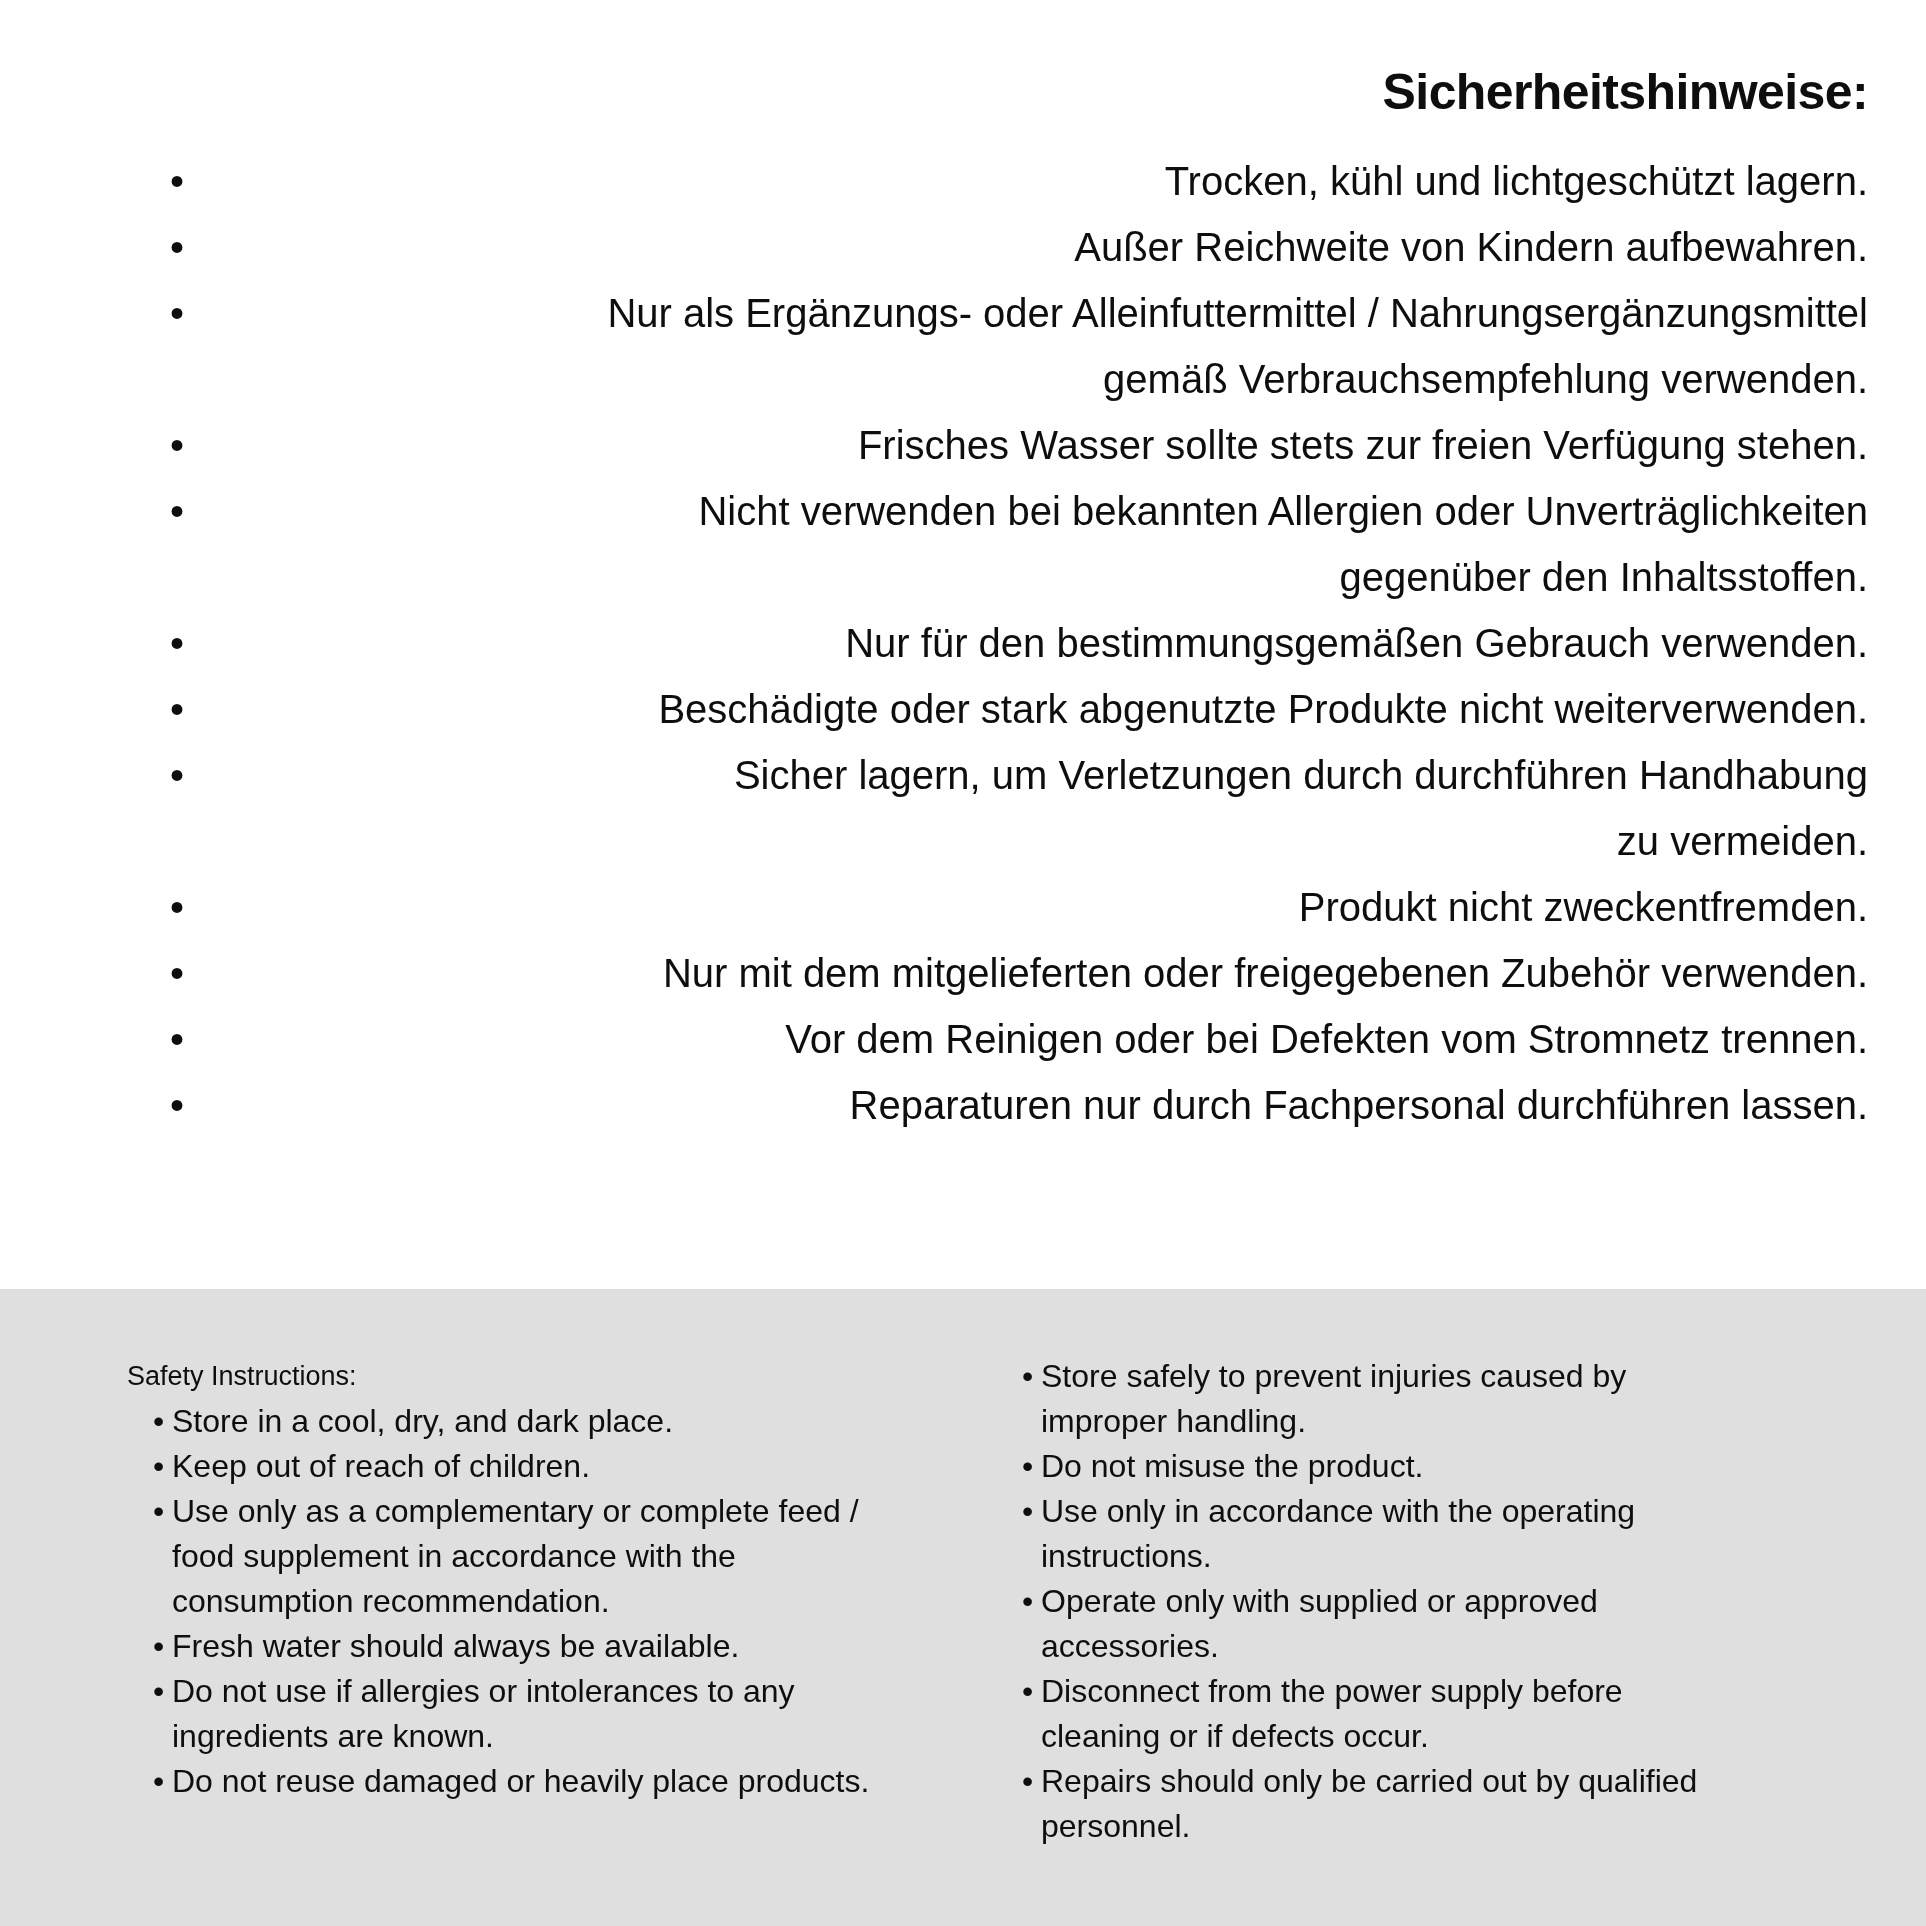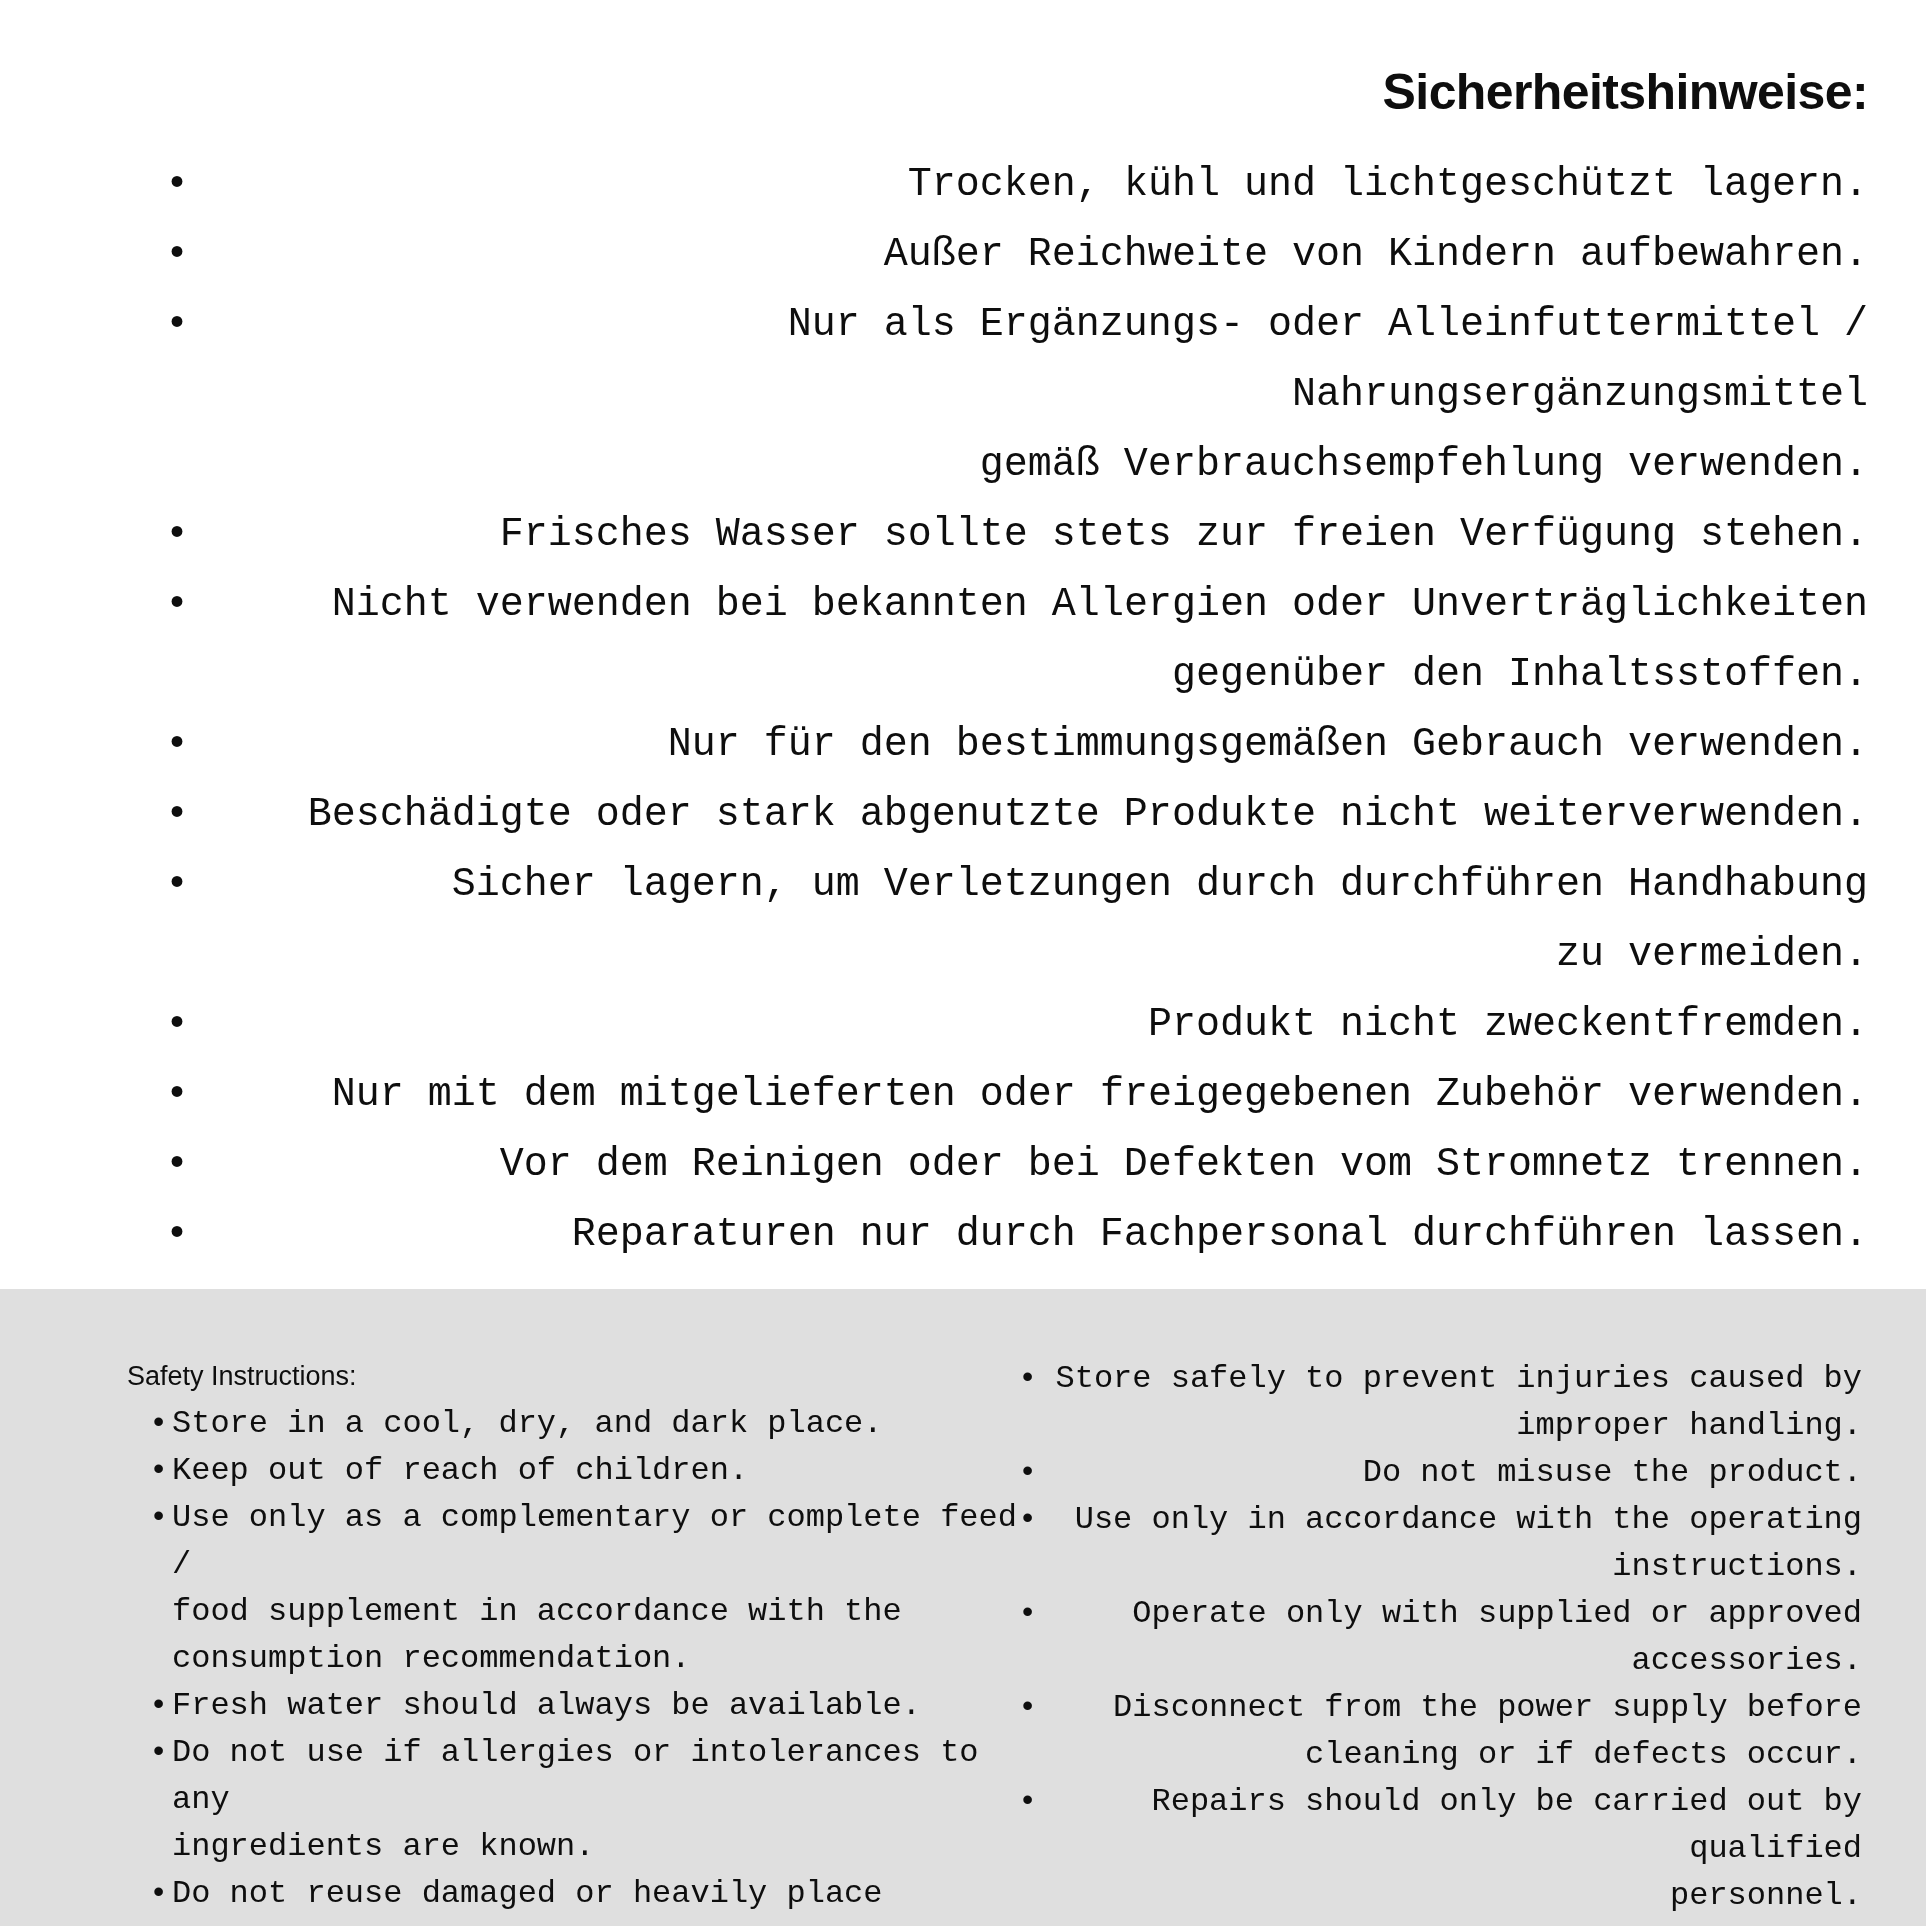--- a/index.html
+++ b/index.html
@@ -30,21 +30,20 @@
     margin-top:28px;
     margin-left:35px;
     font-size:40px;
     line-height:66px;
   }
   .li{
     position:relative;
   }
   .li .txt{
     white-space:pre-line;
-    font-family:Liberation Mono, monospace;
   }
   .de-list .li{
     padding-left:38px;
   }
   .li::before{
     content:"\2022";
     position:absolute;
     left:0;
     top:0;
   }
@@ -54,21 +53,20 @@
     padding:65px 64px 0 127px;
     display:flex;
     align-items:flex-start;
   }
   .col-left{
     width:895px;
     flex:none;
   }
   .col-right{
     flex:1;
-    text-align:right;
   }
   .en-title{
     font-size:27px;
     line-height:45px;
     font-weight:400;
   }
   .en-list{
     font-size:32px;
     line-height:45px;
   }

